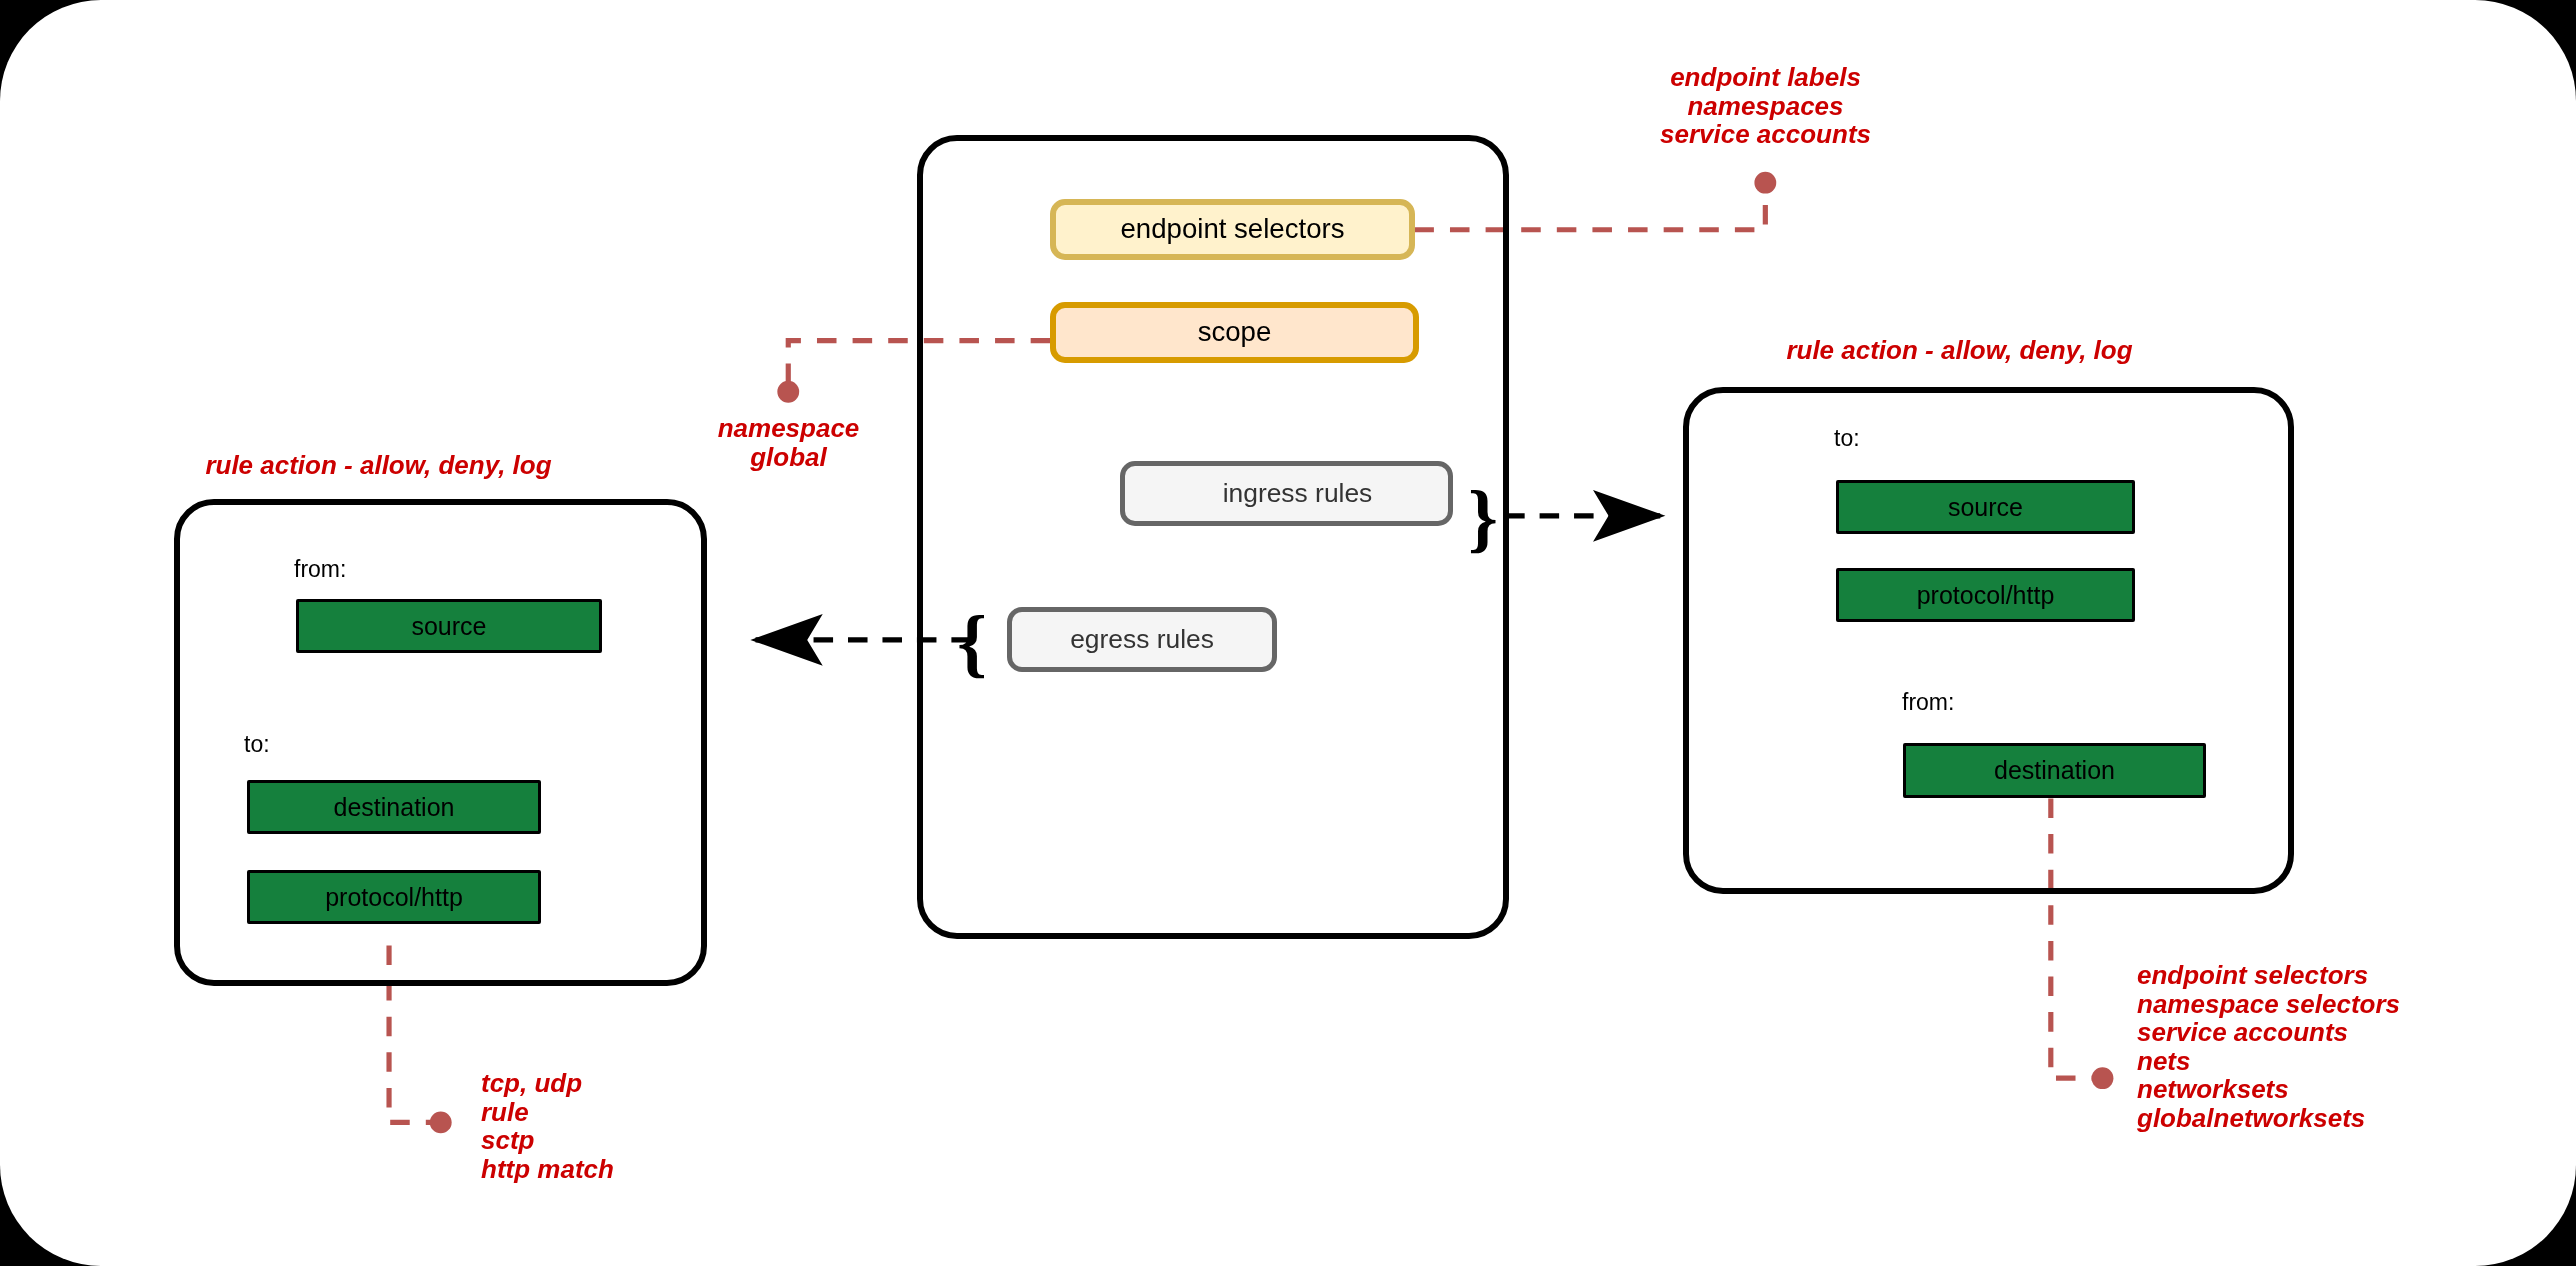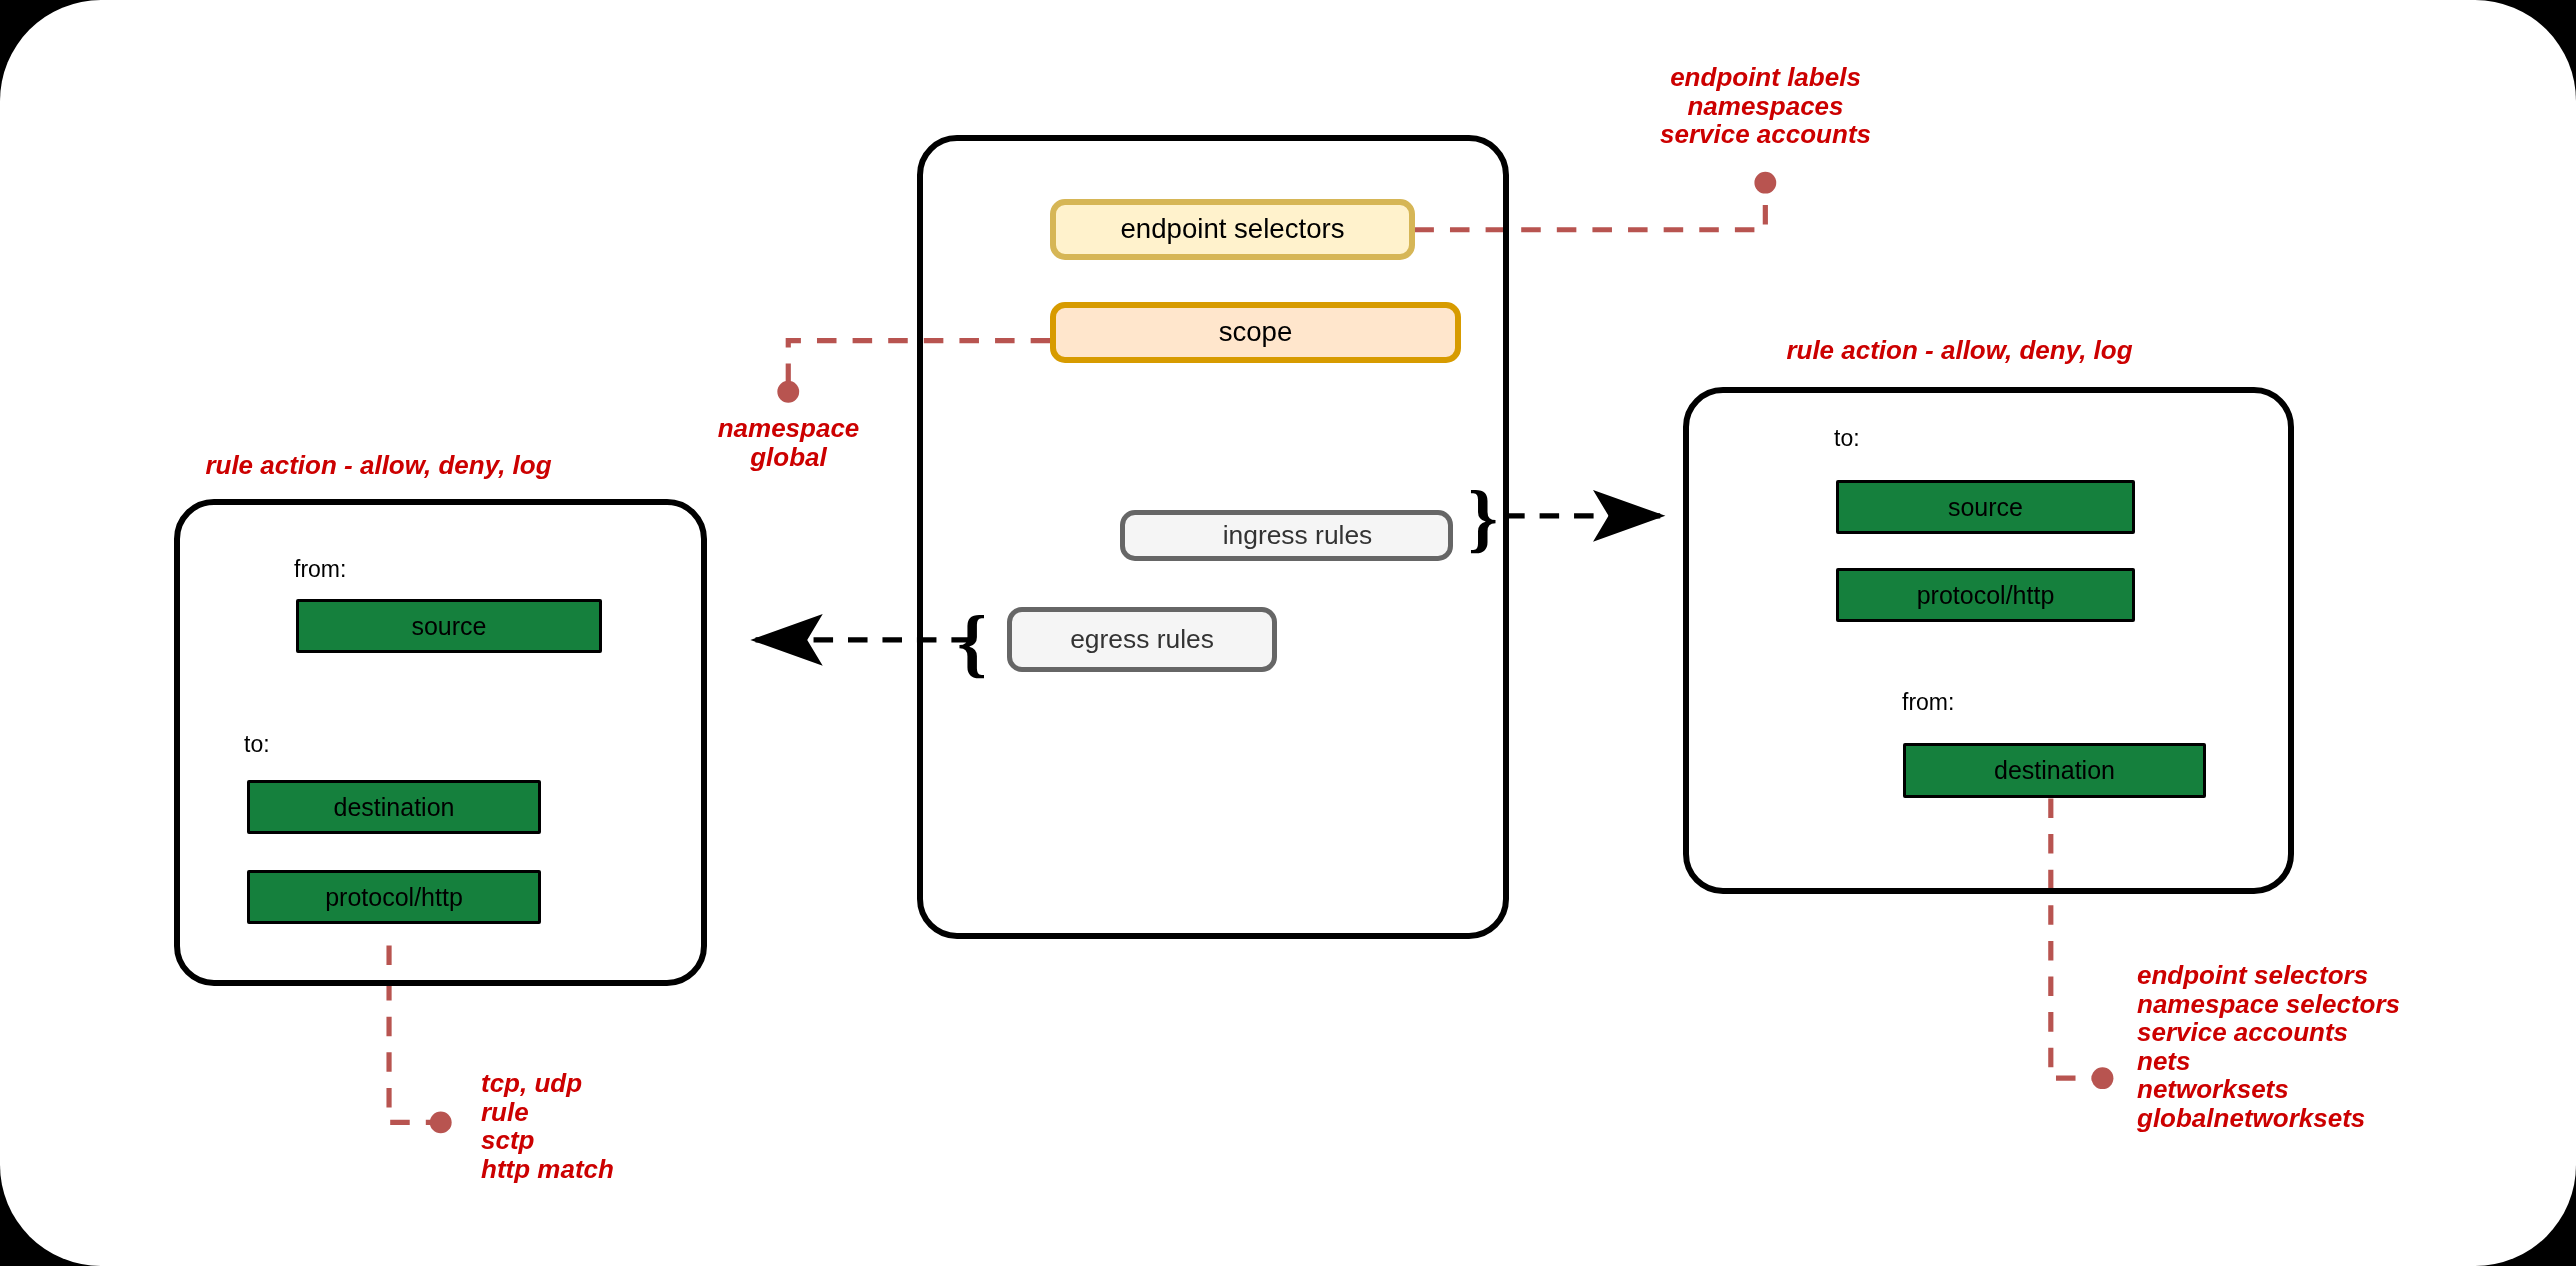--- a/index.html
+++ b/index.html
@@ -118,25 +118,25 @@
     <path d="M3570,1390 L3570,1877 L3645,1877" fill="none" stroke="#b85450" stroke-width="9" stroke-dasharray="34 28" stroke-linecap="butt"></path>
     <circle cx="3660" cy="1877" r="19" fill="#b85450"></circle>
   </svg>
 
   <div class="panel" style="left:917px;top:135px;width:592px;height:804px;"></div>
 
   <div class="node cream-node" style="left:1050px;top:199px;width:365px;height:61px;">
     <span>endpoint selectors</span>
   </div>
 
-  <div class="node peach-node" style="left:1050px;top:302px;width:411px;height:61px;">
+  <div class="node peach-node" style="left:1050px;top:302px;width:369px;height:61px;">
     <span>scope</span>
   </div>
 
-  <div class="node gray-node" style="left:1120px;top:510px;width:333px;height:51px;padding-left:22px;">
+  <div class="node gray-node" style="left:1120px;top:461px;width:333px;height:65px;padding-left:22px;">
     <span>ingress rules</span>
   </div>
   <div class="brace" style="left:1468px;top:479px;">
     <span>}</span>
   </div>
 
   <div class="node gray-node" style="left:1007px;top:607px;width:270px;height:65px;">
     <span>egress rules</span>
   </div>
   <div class="brace" style="left:957px;top:604px;">

